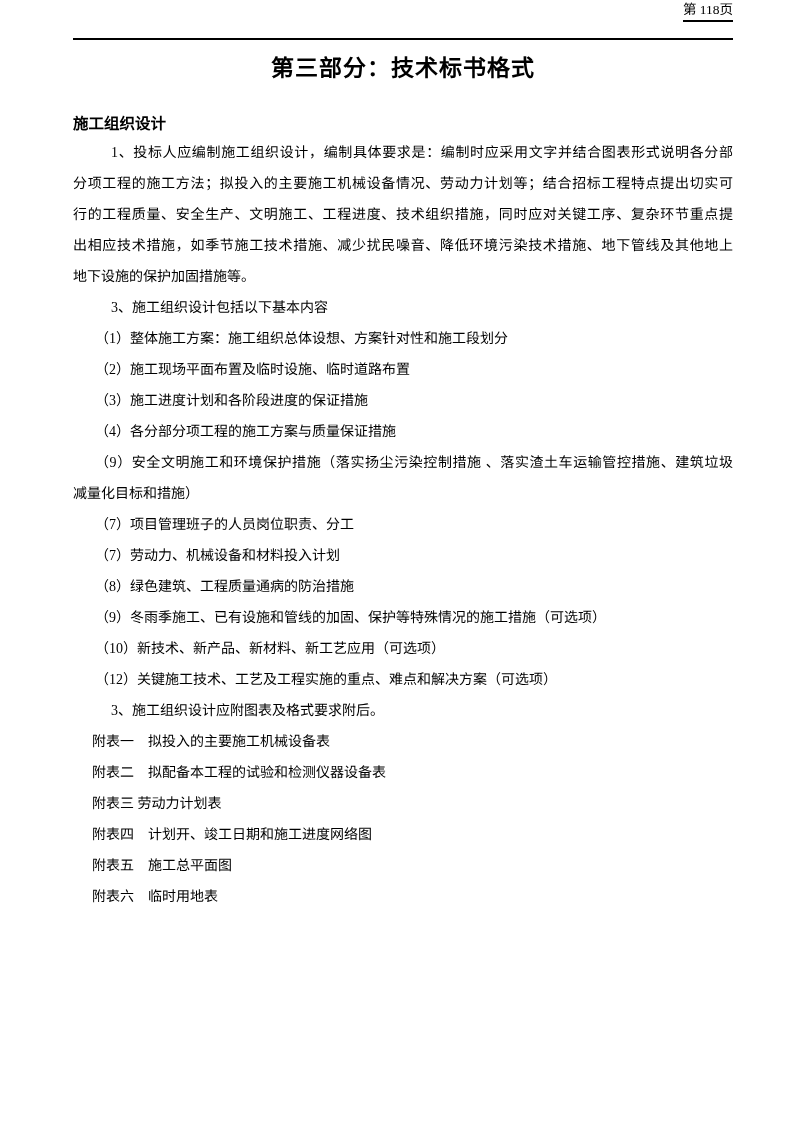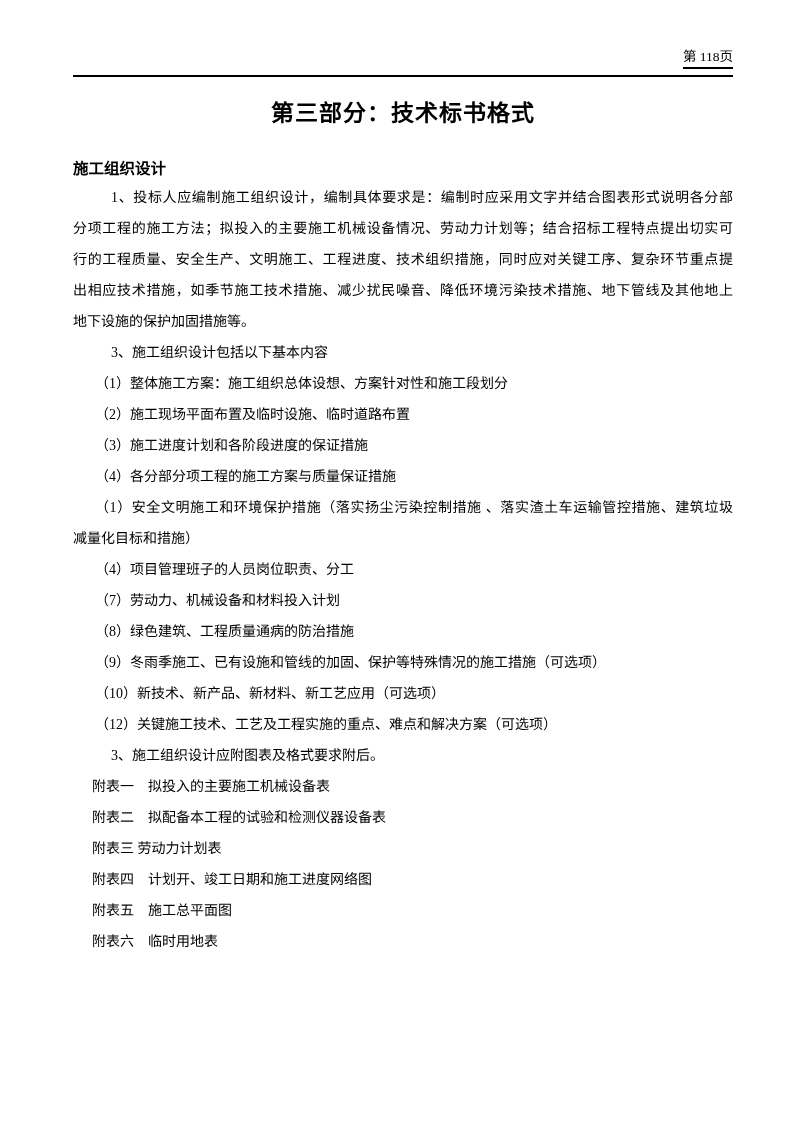--- a/index.html
+++ b/index.html
@@ -14,35 +14,34 @@
     margin: 0 auto;
     background: #ffffff;
     color: #000000;
     font-family: "Liberation Serif", "DejaVu Serif", serif;
     overflow: hidden;
     box-sizing: border-box;
     padding: 0 60px 0 73px;
   }
   
   .header {
-    margin-top: 47px;
     text-align: right;
     font-size: 13.5px;
     line-height: 19px;
-    padding-bottom: 6px;
+    padding-bottom: 16px;
     border-bottom: 2.5px solid #000000;
   }
   .page-num {
     display: inline-block;
     border-bottom: 2.5px solid #000000;
     padding-bottom: 1px;
   }
   
   .doc-title {
-    margin: 20px 0 0 0;
+    margin: 12px 0 0 0;
     text-align: center;
     font-size: 23px;
     font-weight: bold;
     line-height: 33px;
     letter-spacing: 1px;
   }
   .section-heading {
     margin-top: 28px;
     font-size: 15.5px;
     font-weight: bold;
@@ -102,25 +101,25 @@
     <div>
       <span class="line indent-item">（2）施工现场平面布置及临时设施、临时道路布置</span>
     </div>
     <div>
       <span class="line indent-item">（3）施工进度计划和各阶段进度的保证措施</span>
     </div>
     <div>
       <span class="line indent-item">（4）各分部分项工程的施工方案与质量保证措施</span>
     </div>
     <div>
-      <span class="line j indent-item">（1）安全文明施工和环境保护措施（落实扬尘污染控制措施 、落实渣土车运输管控措施、建筑垃圾</span>
+      <span class="line j indent-item">（9）安全文明施工和环境保护措施（落实扬尘污染控制措施 、落实渣土车运输管控措施、建筑垃圾</span>
       <span class="line">减量化目标和措施）</span>
     </div>
     <div>
-      <span class="line indent-item">（4）项目管理班子的人员岗位职责、分工</span>
+      <span class="line indent-item">（7）项目管理班子的人员岗位职责、分工</span>
     </div>
     <div>
       <span class="line indent-item">（7）劳动力、机械设备和材料投入计划</span>
     </div>
     <div>
       <span class="line indent-item">（8）绿色建筑、工程质量通病的防治措施</span>
     </div>
     <div>
       <span class="line indent-item">（9）冬雨季施工、已有设施和管线的加固、保护等特殊情况的施工措施（可选项）</span>
     </div>

